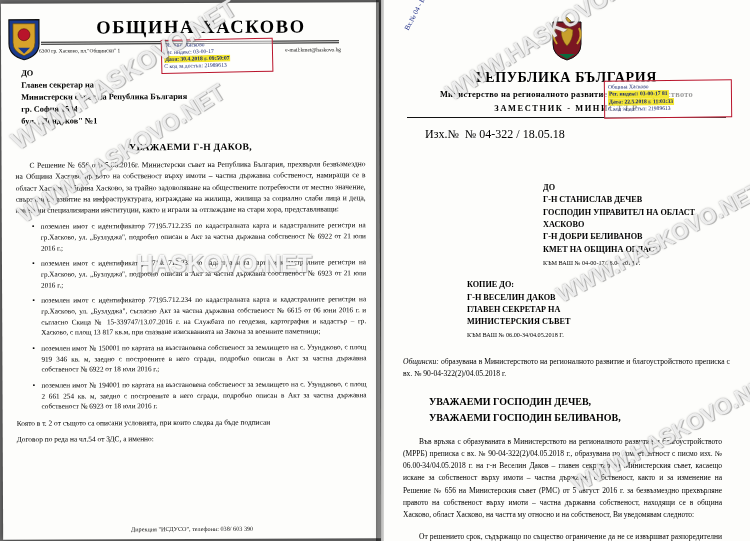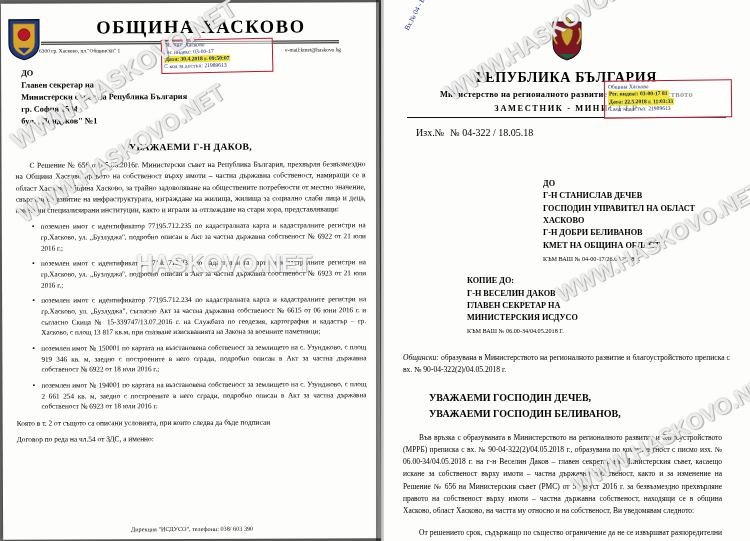--- a/index.html
+++ b/index.html
@@ -69,21 +69,21 @@
   .stamp-l .hl{background:#f4e733;display:inline-block;padding:0 1px;color:#16246e;font-weight:bold;}
   .stamp-l .row{white-space:nowrap;overflow:hidden;}
   
   .rp-inner{padding:10px 20px 0 22px;height:100%;box-sizing:border-box;position:relative;}
   .rp-head{text-align:center;}
   .coat2{margin:4px auto 2px auto;width:36px;height:48px;}
   .rp-h1{font-size:14px;font-weight:bold;letter-spacing:.6px;margin-top:2px;}
   .rp-h2{font-size:8.4px;font-weight:bold;margin-top:4px;letter-spacing:.3px;}
   .rp-h3{font-size:8.4px;font-weight:bold;margin-top:5px;letter-spacing:1.6px;}
   .rp-rule{height:1.2px;background:#111;margin:4px 4px 0 4px;}
-  .rp-refs{display:flex;justify-content:flex-start;gap:6px;font-size:10px;margin:9px 0 0 13px;}
+  .rp-refs{display:flex;justify-content:flex-start;gap:6px;font-size:12px;margin:9px 0 0 22px;}
   .hand-note{
     position:absolute;left:22px;top:28px;width:60px;height:74px;
     color:#1b2a86;font-size:7px;font-family:"Liberation Serif",serif;
     transform:rotate(-62deg);transform-origin:left top;white-space:nowrap;
   }
   .stamp-r{
     position:absolute;right:18px;top:80px;width:128px;height:38px;
     border:1.6px solid #b9142b;background:rgba(255,255,255,.6);
     transform:rotate(-0.6deg);
     font-size:5.6px;color:#16246e;padding:2px 3px;box-sizing:border-box;line-height:1.3;
@@ -210,21 +210,21 @@
       <div>ХАСКОВО</div>
       <div>Г-Н ДОБРИ БЕЛИВАНОВ</div>
       <div>КМЕТ НА ОБЩИНА ОБЛАСТ</div>
       <div class="to-small">КЪМ ВАШ № 04-00-17/26.04.2018 Г.</div>
     </div>
 
     <div class="copy-block">
       <div>КОПИЕ ДО:</div>
       <div>Г-Н ВЕСЕЛИН ДАКОВ</div>
       <div>ГЛАВЕН СЕКРЕТАР НА</div>
-      <div>МИНИСТЕРСКИЯ ИСДУСО</div>
+      <div>МИНИСТЕРСКИЯ СЪВЕТ</div>
       <div class="to-small">КЪМ ВАШ № 06.00-34/04.05.2018 Г.</div>
     </div>
 
     <div class="rel-block">
       <span class="lbl">Общински:</span>
       <span>образувана в Министерството на регионалното развитие и благоустройството преписка с вх. № 90-04-322(2)/04.05.2018 г.</span>
     </div>
 
     <div class="salut">
       <div>УВАЖАЕМИ ГОСПОДИН ДЕЧЕВ,</div>

